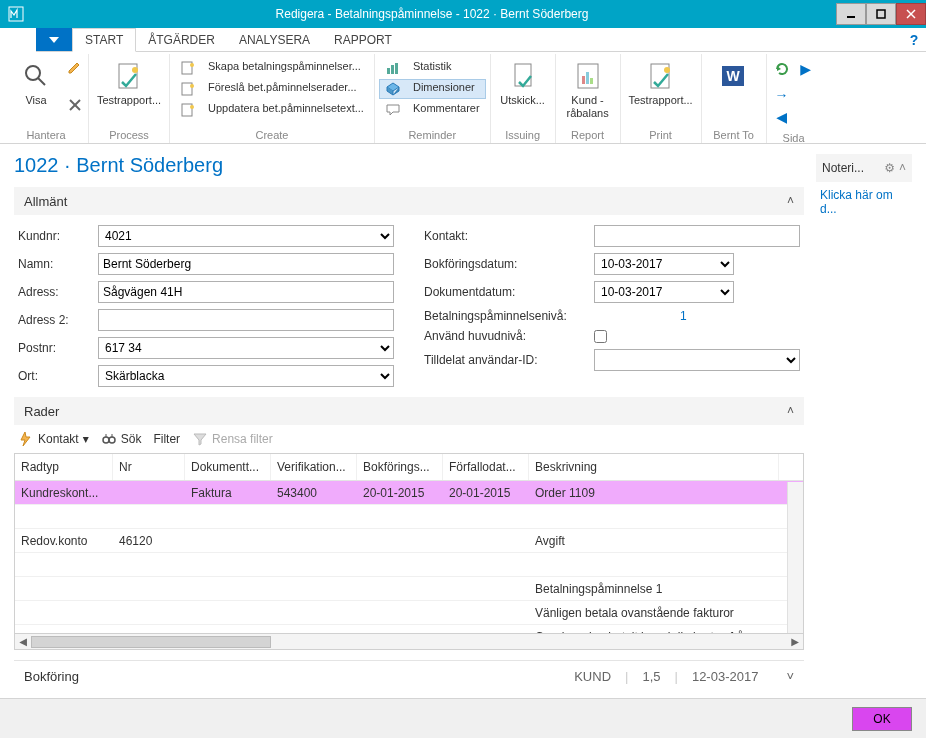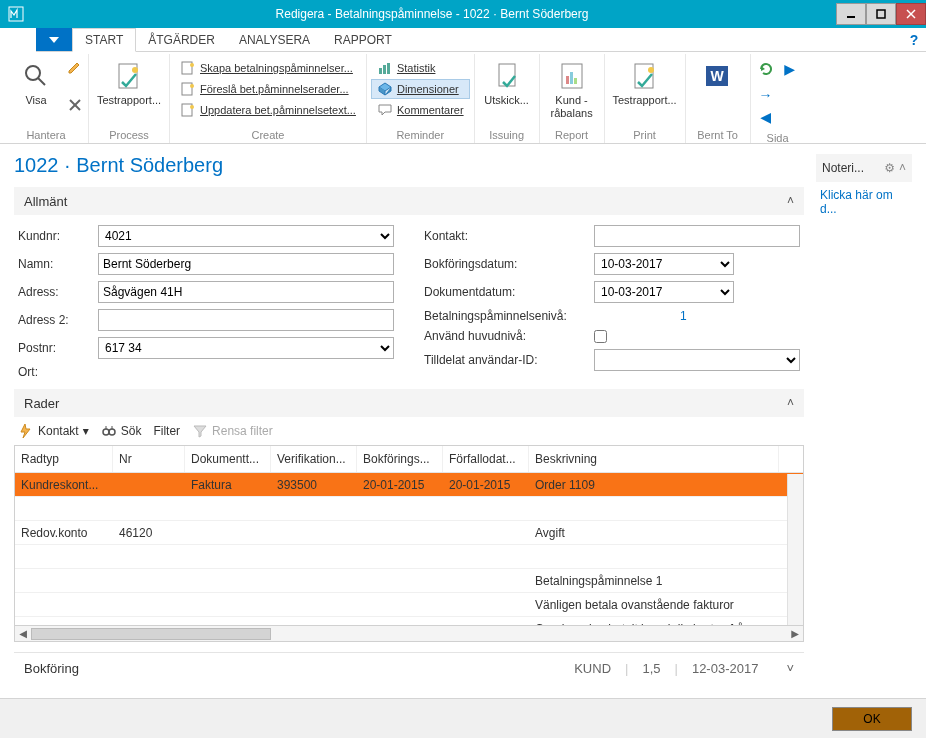--- a/index.html
+++ b/index.html
@@ -19,21 +19,21 @@
 .menubar .help { margin-left: auto; width: 24px; display: flex; align-items: center; justify-content: center; color: #0072c6; font-weight: bold; cursor: pointer; font-size: 14px; }
 
 .ribbon { height: 92px; background: #fff; border-bottom: 1px solid #d4d4d4; display: flex; padding: 2px 4px 0 4px; }
 .ribbon-group { display: flex; flex-direction: column; border-right: 1px solid #e8e8e8; padding: 0 4px; }
 .ribbon-group .items { flex: 1; display: flex; align-items: flex-start; gap: 2px; padding-top: 2px; }
 .ribbon-group .label { text-align: center; font-size: 11px; color: #888; padding: 2px 0; }
 .big-btn { width: 56px; display: flex; flex-direction: column; align-items: center; padding: 4px 2px; cursor: pointer; text-align: center; font-size: 11px; line-height: 13px; }
 .big-btn.wide { width: 72px; }
 .big-btn .ic { width: 32px; height: 32px; margin-bottom: 2px; }
 .small-stack { display: flex; flex-direction: column; gap: 1px; padding-top: 2px; }
-.small-btn { display: flex; align-items: center; gap: 4px; padding: 2px 6px; cursor: pointer; font-size: 11px; white-space: nowrap; text-decoration: underline; }
+.small-btn { display: flex; gap: 12px; padding: 2px 6px; cursor: pointer; font-size: 11px; white-space: nowrap; }
 .small-btn.active { border: 1px solid #a9cbe7; background: #d7e8f8; padding: 1px 5px; }
 .small-btn .ic { width: 16px; height: 16px; flex-shrink: 0; }
 .icon-col { display: flex; flex-direction: column; gap: 6px; padding: 4px 2px; }
 .icon-col .ic { width: 18px; height: 18px; cursor: pointer; color: #0072c6; display: flex; align-items: center; justify-content: center; font-size: 14px; }
 
 .page-body { display: flex; gap: 12px; padding: 10px 14px 6px 14px; height: 554px; }
 .main-col { flex: 1; display: flex; flex-direction: column; min-width: 0; }
 .side-col { width: 96px; }
 .page-title { color: #0072c6; font-size: 20px; font-weight: 400; margin-bottom: 10px; }
 .section-hdr { background: #f4f4f4; height: 28px; display: flex; align-items: center; justify-content: space-between; padding: 0 10px; font-size: 13px; cursor: pointer; }
@@ -54,34 +54,34 @@
 .tb-item { display: flex; align-items: center; gap: 4px; cursor: pointer; }
 .tb-icon { width: 16px; height: 16px; }
 .grey { color: #aaa; justify-content: space-between; }
 
 .grid { border: 1px solid #d0d0d0; position: relative; }
 .grid-head { display: flex; background: #fff; border-bottom: 1px solid #e4e4e4; }
 .grid-head .cell { padding: 6px 6px; font-size: 12px; border-right: 1px solid #f0f0f0; white-space: nowrap; overflow: hidden; }
 .grid-body { height: 152px; overflow: hidden; background: #fff; }
 .grid-row { display: flex; border-bottom: 1px solid #f0f0f0; height: 24px; align-items: center; }
 .grid-row .cell { padding: 0 6px; font-size: 12px; white-space: nowrap; overflow: hidden; }
-.grid-row.sel { background: #f97316; }
+.grid-row.sel { background: #f0abfc; }
 .c1{width:98px;} .c2{width:72px;} .c3{width:86px;} .c4{width:86px;} .c5{width:86px;} .c6{width:86px;} .c7{width:250px;}
 .grid-vscroll { position: absolute; right: 0; top: 28px; bottom: 0; width: 16px; border-left: 1px solid #e0e0e0; background: #f4f4f4; }
 .grid-hscroll { height: 16px; border: 1px solid #d0d0d0; border-top: none; background: #f4f4f4; display: flex; align-items: center; }
 .grid-hscroll .arrow { width: 16px; height: 16px; display:flex;align-items:center;justify-content:center; font-size:10px; color:#666; cursor:pointer; }
 .grid-hscroll .track { flex: 1; height: 16px; position: relative; }
 .grid-hscroll .thumb { position: absolute; left: 0; width: 240px; top: 2px; bottom: 2px; background: #d4d4d4; border: 1px solid #bbb; }
 
 .bokforing { height: 32px; border-top: 1px solid #e4e4e4; display: flex; align-items: center; justify-content: space-between; padding: 0 10px; margin-top: 10px; font-size: 13px; }
 .bokforing .right { display: flex; align-items: center; gap: 14px; color: #666; }
 .bokforing .sep { color: #ccc; }
 
 .footer { height: 40px; border-top: 1px solid #d4d4d4; background: #f0f0f0; display: flex; align-items: center; justify-content: flex-end; padding: 0 14px; }
-.footer button { width: 80px; height: 24px; border: 1px solid #888; background: #a16207; cursor: pointer; font-size: 12px; }
+.footer button { width: 60px; height: 24px; border: 1px solid #888; background: #d946ef; cursor: pointer; font-size: 12px; }
 
 .side-col .section-hdr { padding: 0 6px; font-size: 12px; }
 .side-col .cog { font-size: 12px; color: #888; display:flex; gap:4px; align-items:center; }
 .side-col .noteri-body { padding: 6px 4px; }
 .side-col a { color: #0072c6; font-size: 12px; cursor: pointer; }
 
 svg { display: block; }
 </style>
 </head>
 <body>
@@ -362,20 +362,23 @@
             </div>
           </div>
         <div class="form-row">
             <label>Postnr:</label>
             <div class="ctrl">
               <select><option>617 34</option></select>
             </div>
           </div>
         <div class="form-row">
             <label>Ort:</label>
+            <div class="ctrl">
+              <select><option>Skärblacka</option></select>
+            </div>
           </div>
       </div>
       <div class="form-col right">
         <div class="form-row">
             <label>Kontakt:</label>
             <div class="ctrl">
               <input type="text" value="" style="">
             </div>
           </div>
         <div class="form-row">
@@ -458,21 +461,21 @@
         <div class="cell c4">Verifikation...</div>
         <div class="cell c5">Bokförings...</div>
         <div class="cell c6">Förfallodat...</div>
         <div class="cell c7">Beskrivning</div>
       </div>
       <div class="grid-body" id="grid-body">
           <div class="grid-row sel">
             <div class="cell c1">Kundreskont...</div>
             <div class="cell c2"></div>
             <div class="cell c3">Faktura</div>
-            <div class="cell c4">393500</div>
+            <div class="cell c4">543400</div>
             <div class="cell c5">20-01-2015</div>
             <div class="cell c6">20-01-2015</div>
             <div class="cell c7">Order 1109</div>
           </div>
           <div class="grid-row">
             <div class="cell c1"></div>
             <div class="cell c2"></div>
             <div class="cell c3"></div>
             <div class="cell c4"></div>
             <div class="cell c5"></div>

